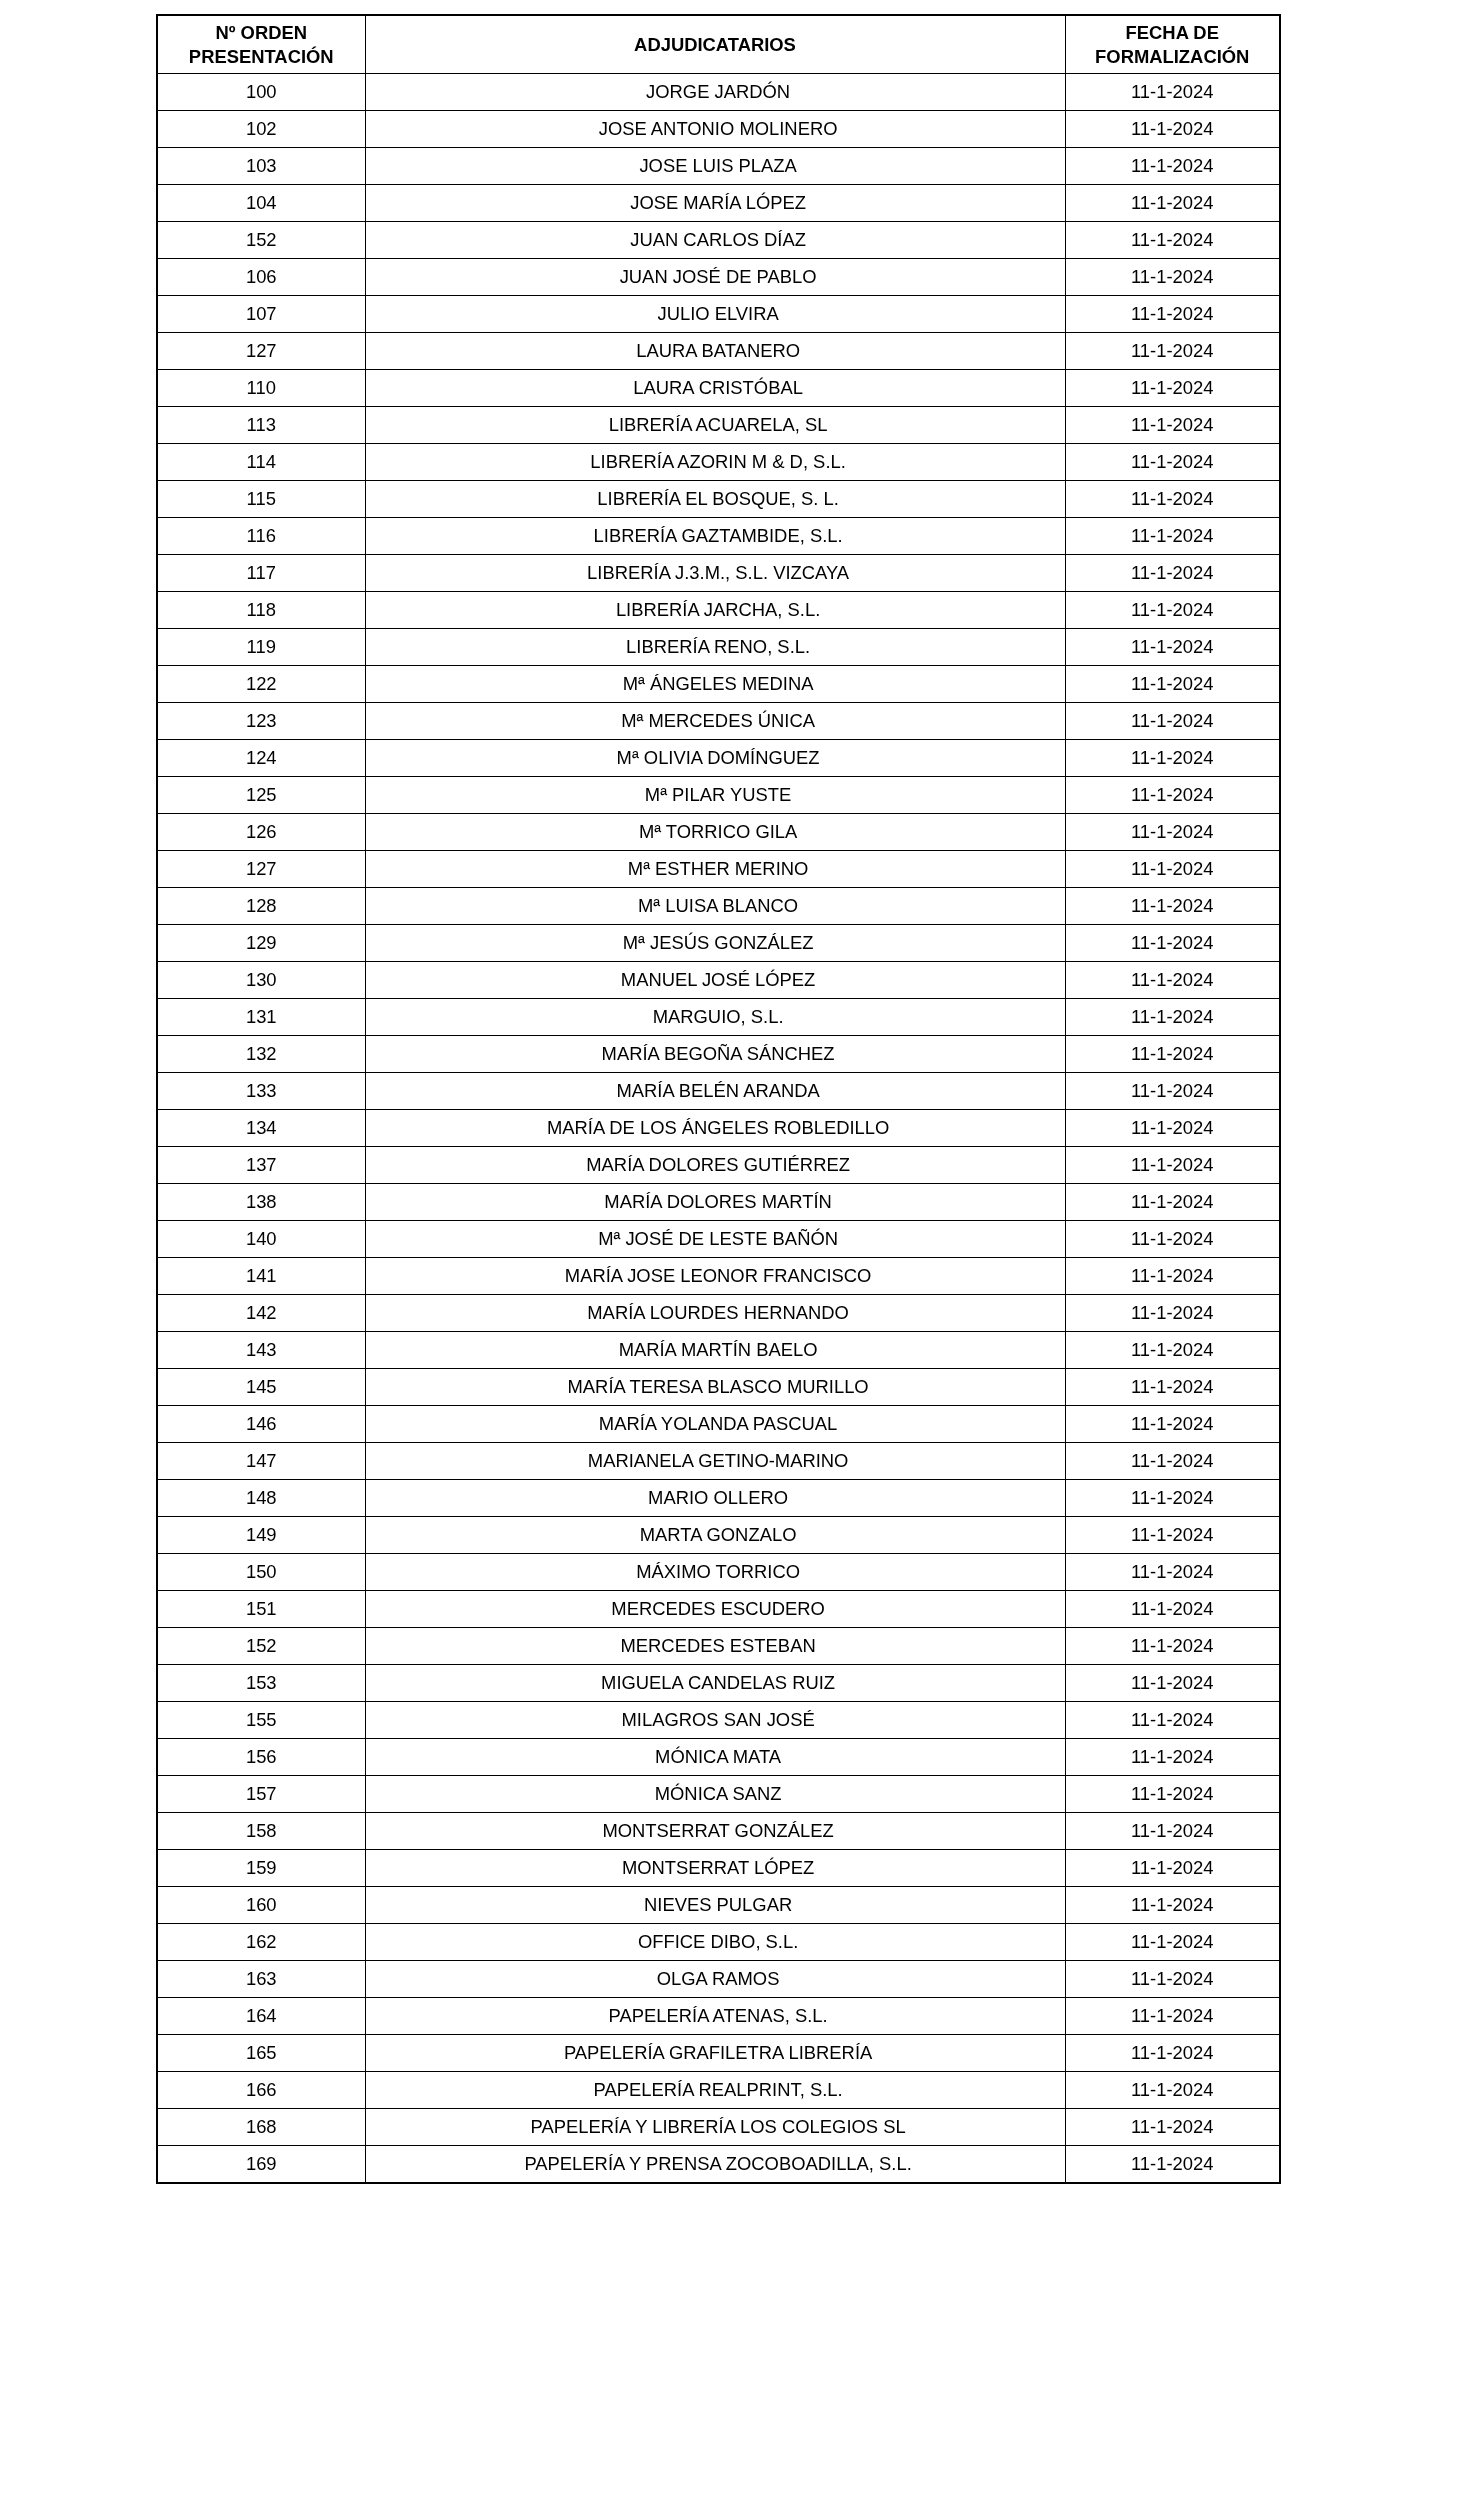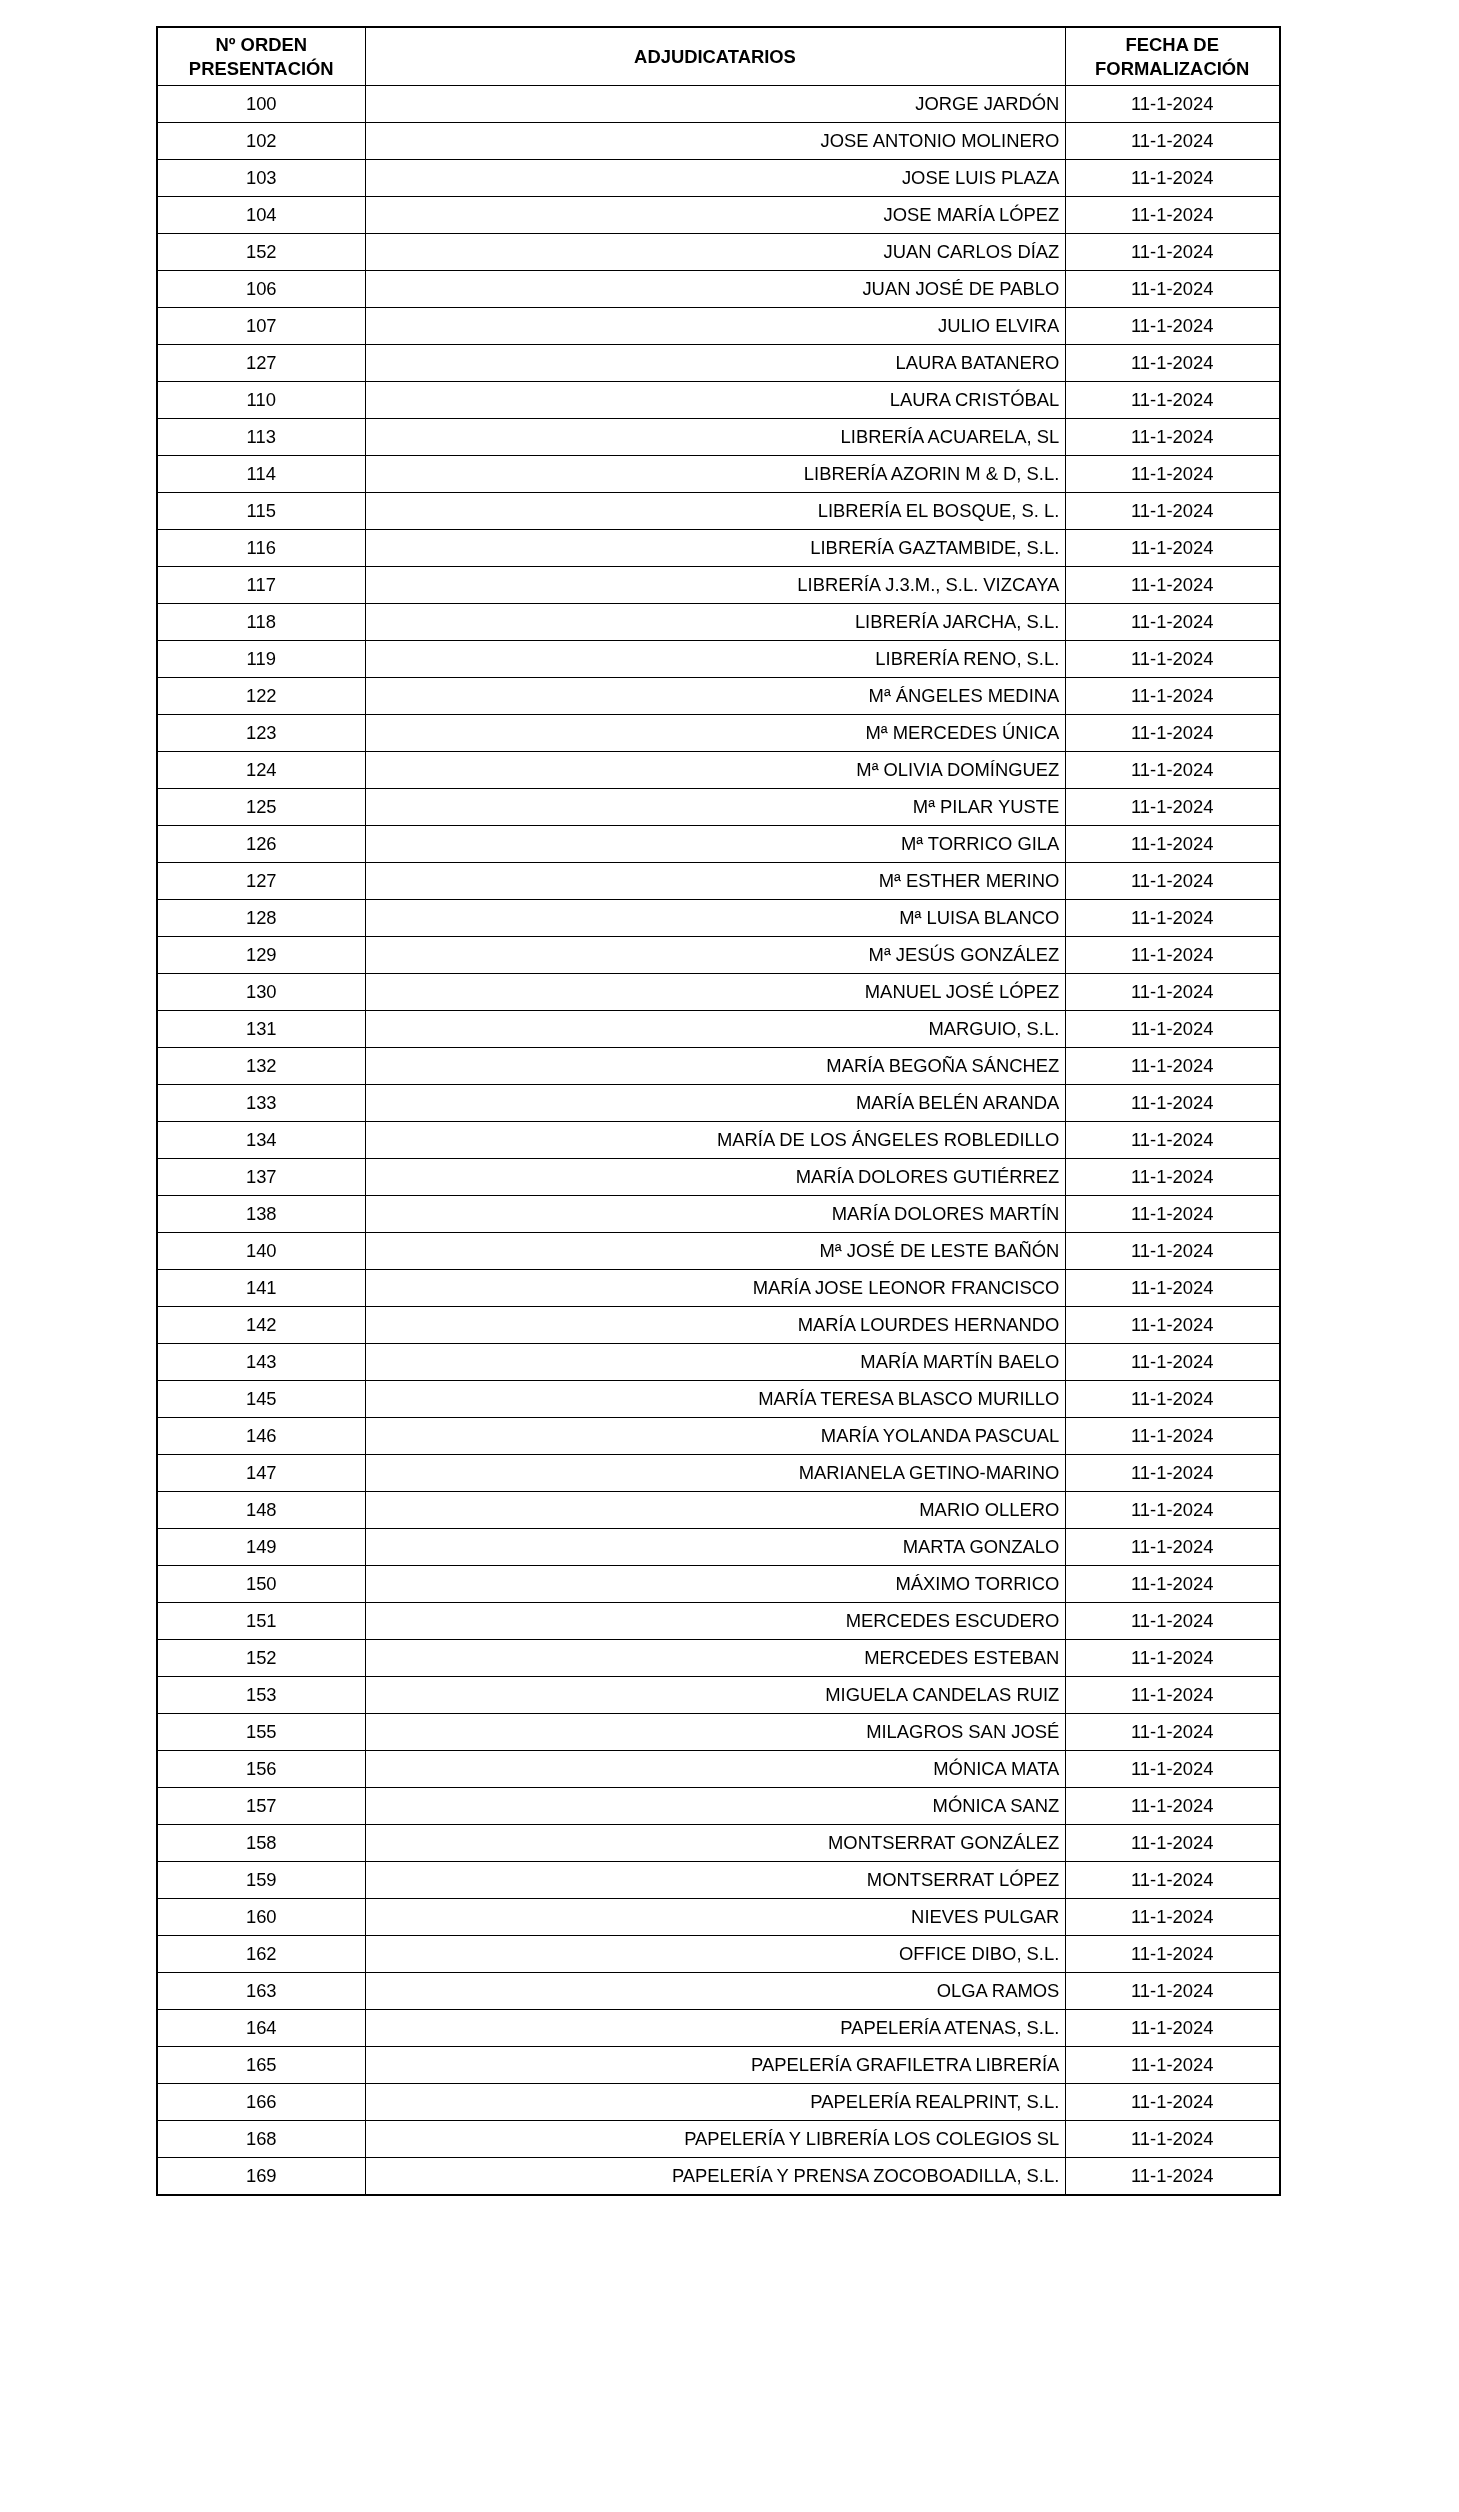--- a/index.html
+++ b/index.html
@@ -8,21 +8,21 @@
     background: #ffffff;
   }
   body {
     width: 1459px;
     min-height: 2512px;
     font-family: "Liberation Sans", "DejaVu Sans", sans-serif;
     color: #000000;
     -webkit-font-smoothing: antialiased;
   }
   .page {
-    padding-top: 26px;
+    padding-top: 14px;
   }
   table.doc-table {
     border-collapse: collapse;
     margin-left: 156px;
     width: 1123px;
     table-layout: fixed;
     border: 2.6px solid #000;
   }
   .doc-table th,
   .doc-table td {
@@ -43,21 +43,21 @@
     font-size: 18.4px;
     height: 36px;
     vertical-align: middle;
     padding: 0 5.2px;
     white-space: nowrap;
   }
   col.c-orden  { width: 208px; }
   col.c-adj    { width: 700px; }
   col.c-fecha  { width: 215px; }
   td.orden, td.fecha { text-align: center; }
-  td.adj { text-align: right; padding-left: 11.4px; }
+  td.adj { text-align: center; padding-left: 11.4px; }
 </style>
 </head>
 <body>
 
 <div class="page">
   <table class="doc-table">
     <colgroup>
       <col class="c-orden">
       <col class="c-adj">
       <col class="c-fecha">

